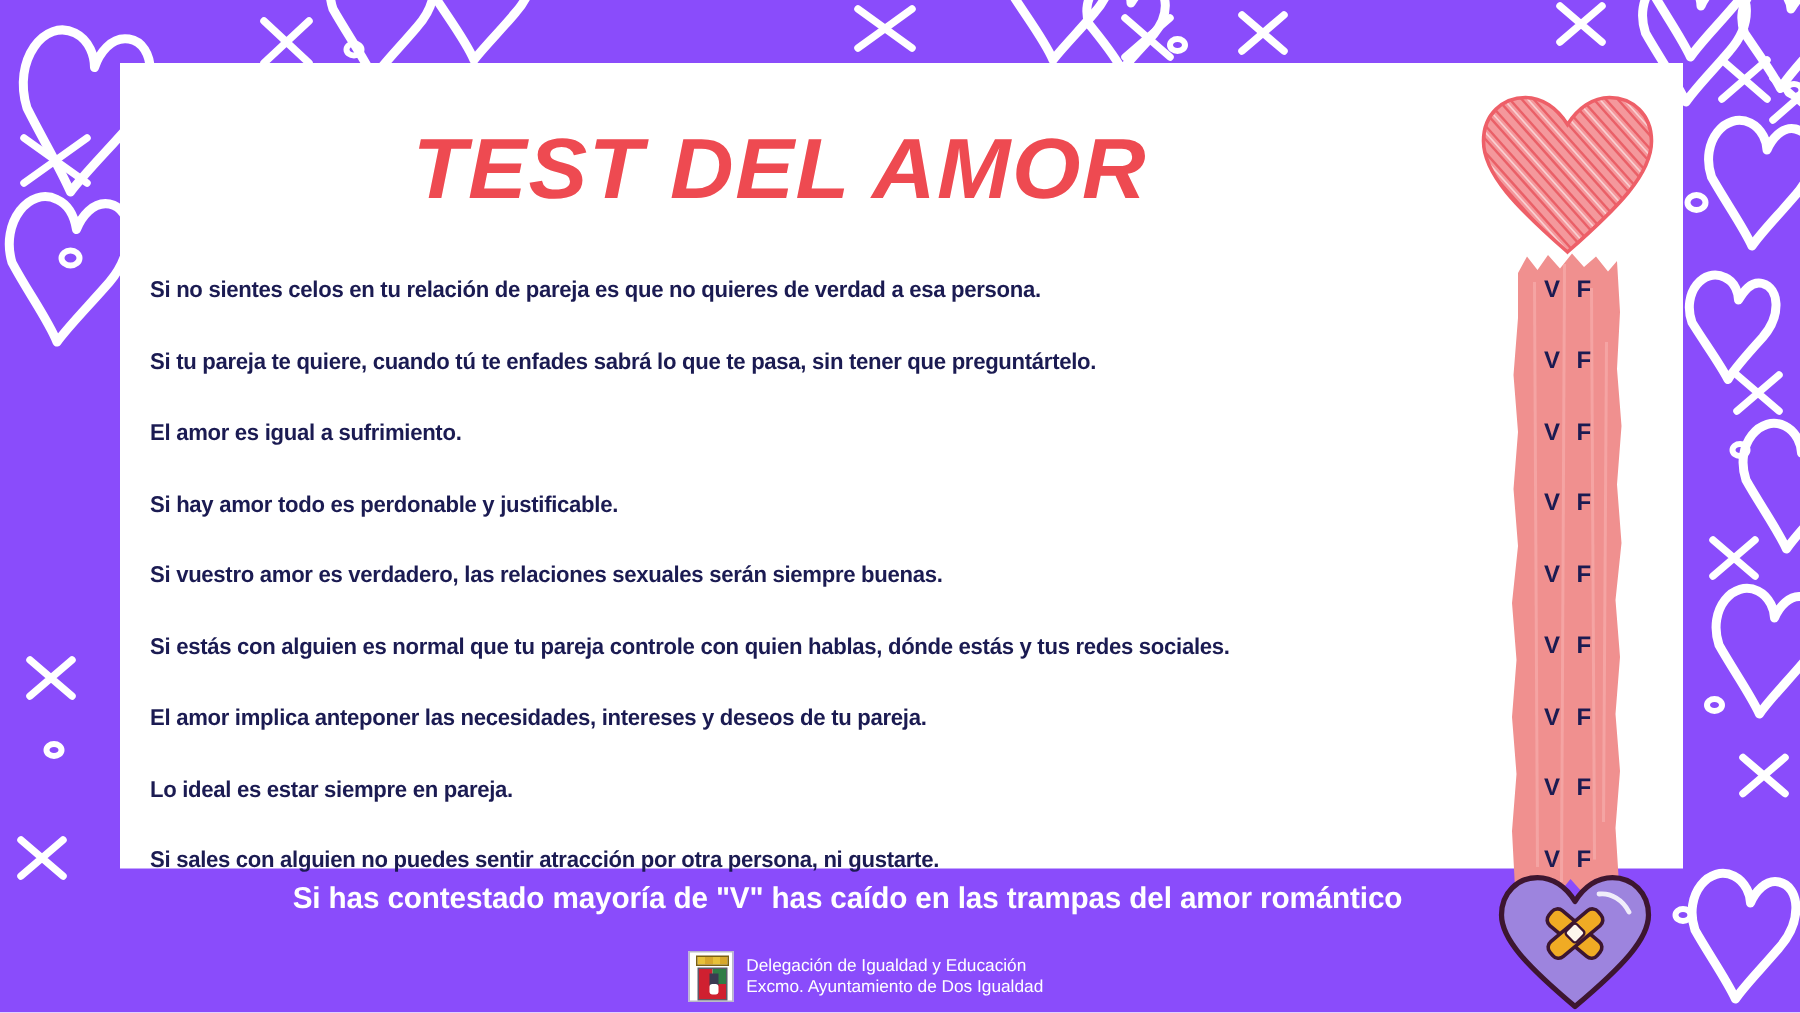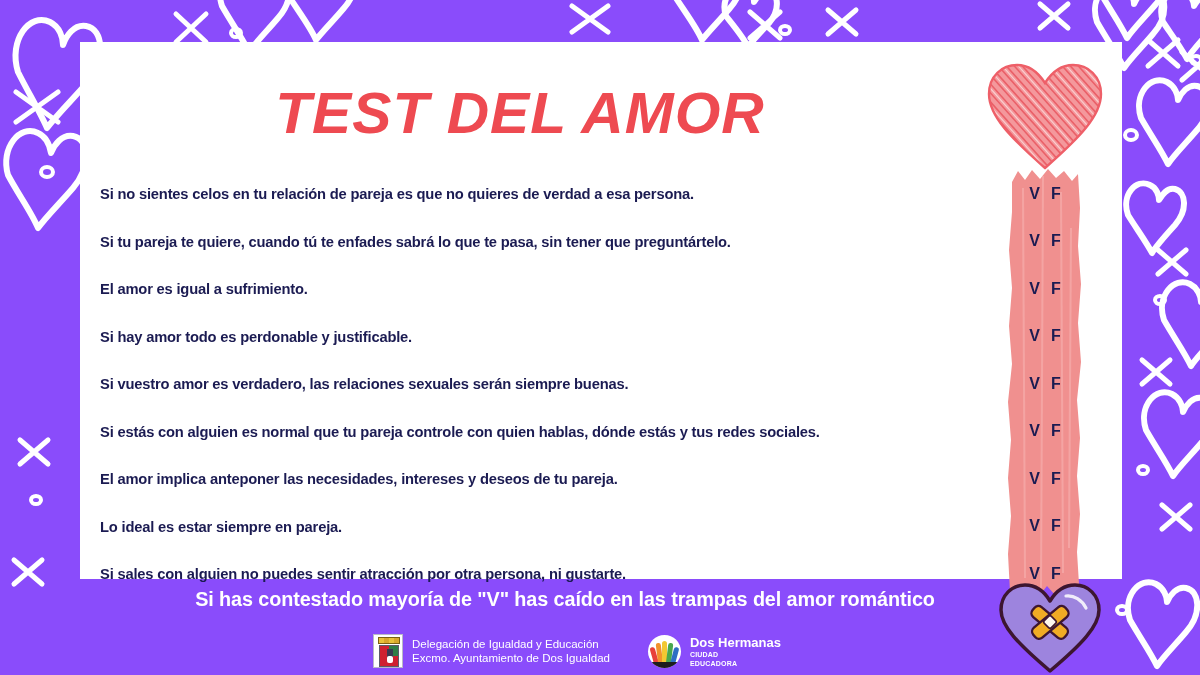--- a/index.html
+++ b/index.html
@@ -407,35 +407,20 @@
           <div class="tower"></div>
             <div class="lion"></div>
         </div>
       </div>
       <div class="delegacion-text">
         <div>Delegación de Igualdad y Educación</div>
         <div>Excmo. Ayuntamiento de Dos Igualdad</div>
       </div>
     </div>
 
-    <div class="logo-group">
-      <div class="dh-circle">
-        <div class="h1"></div>
-          <div class="h2"></div>
-          <div class="h3"></div>
-        <div class="h4"></div>
-          <div class="h5"></div>
-          <div class="base"></div>
-      </div>
-      <div class="dh-text">
-        <div class="dh-title">Dos Hermanas</div>
-        <div class="dh-sub">CIUDAD</div>
-        <div class="dh-sub">EDUCADORA</div>
-      </div>
-    </div>
 
   </div>
 
   <div id="band-heart">
     <svg width="108" height="93" viewBox="0 0 108 93" xmlns="http://www.w3.org/2000/svg">
       <path d="M54 89 C22 62 5 44 5 28 C5 13 16 3 29 3 C39 3 48 9 54 19 C60 9 69 3 79 3 C92 3 103 13 103 28 C103 44 86 62 54 89 Z" fill="#9d84de" stroke="#3d1630" stroke-width="3.5" stroke-linejoin="round"></path>
       <path d="M70 14 C78 13 86 18 90 26" fill="none" stroke="#ffffff" stroke-width="3.2" stroke-linecap="round" opacity="0.85"></path>
       <g transform="translate(54,40)">
         <rect x="-21" y="-6" width="42" height="13" rx="5" fill="#f0ab24" stroke="#3d1630" stroke-width="2.4" transform="rotate(40)"></rect>
         <rect x="-21" y="-6" width="42" height="13" rx="5" fill="#f0ab24" stroke="#3d1630" stroke-width="2.4" transform="rotate(-40)"></rect>

